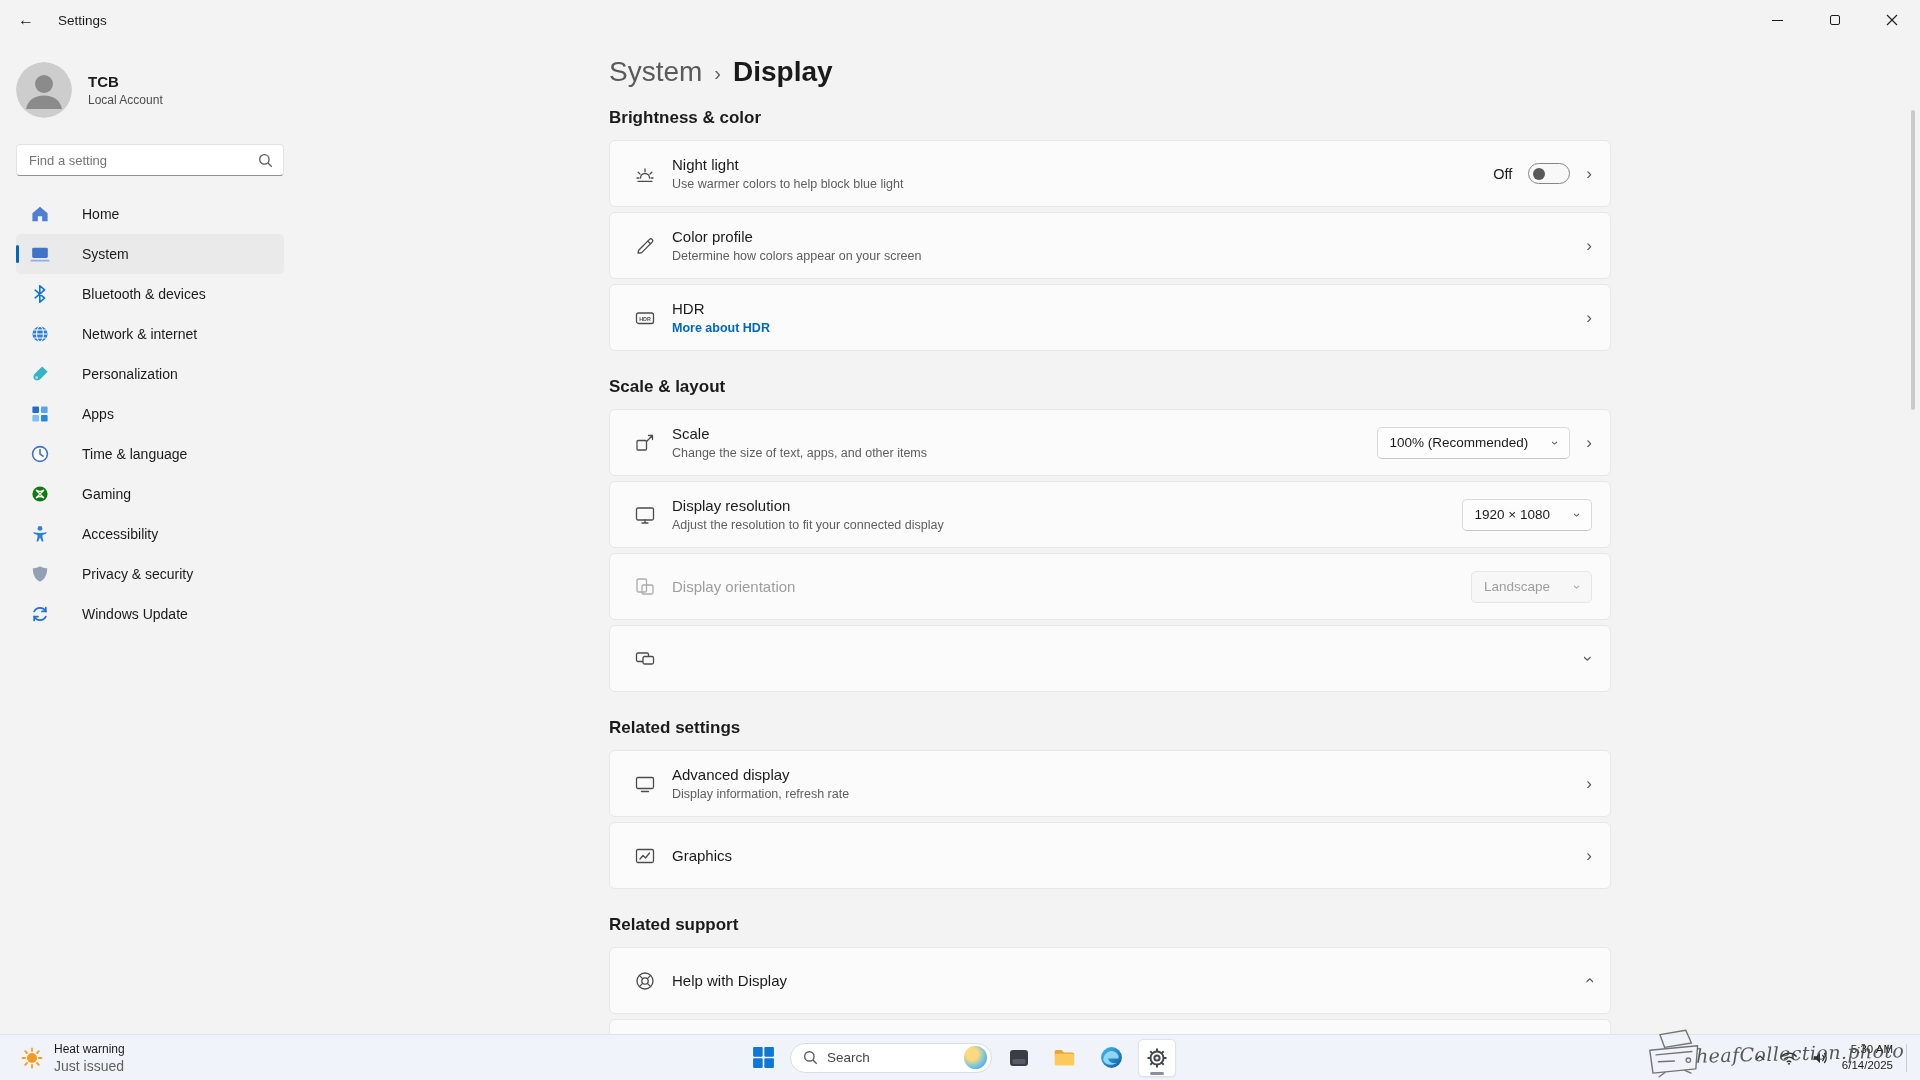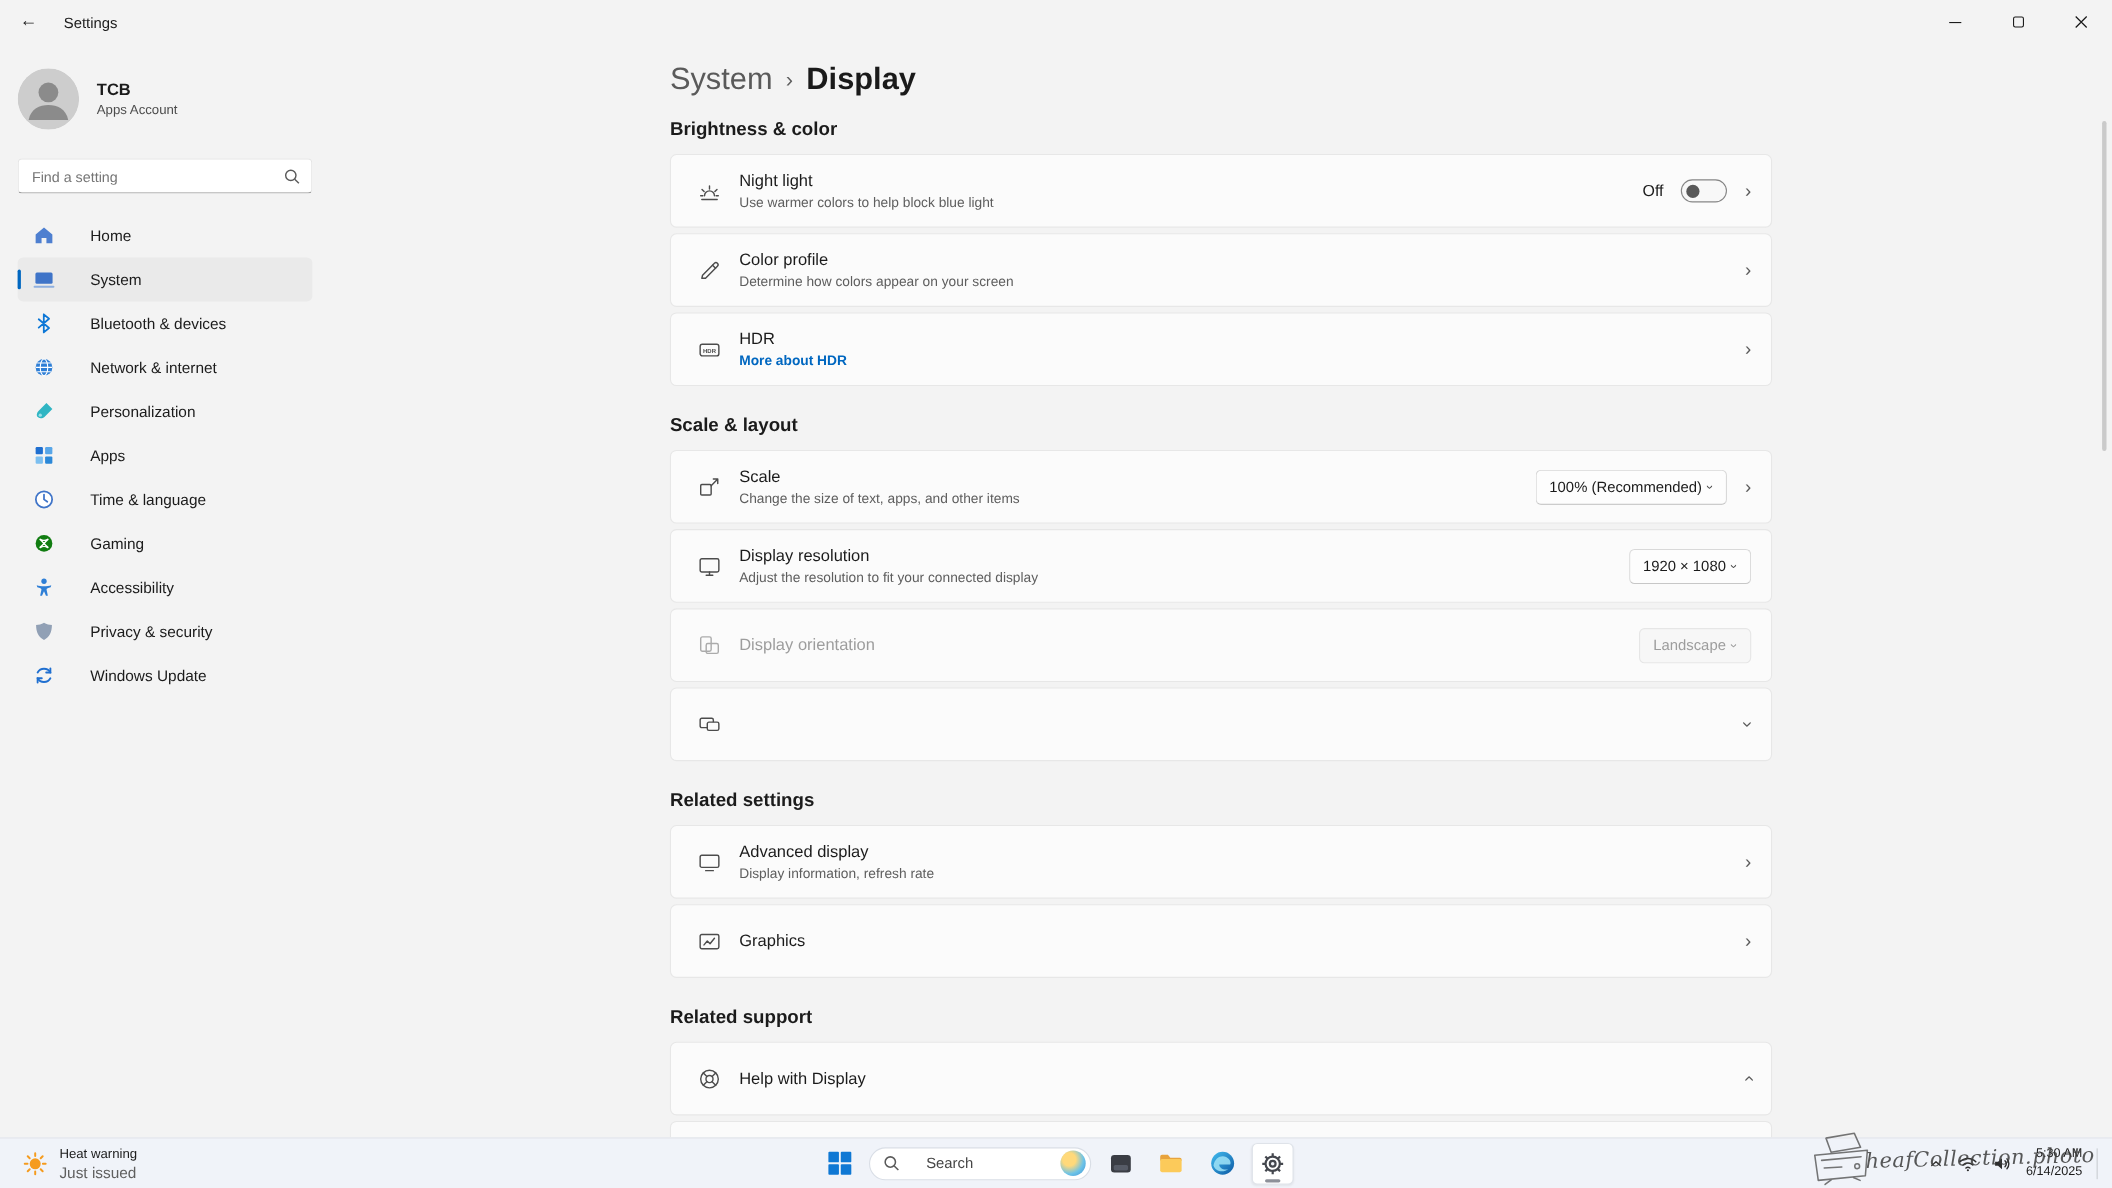--- a/index.html
+++ b/index.html
@@ -46,40 +46,40 @@
   .card-icon svg { stroke:#4c4c4c; fill:none; stroke-width:1.3; stroke-linecap:round; stroke-linejoin:round; }
   .card-text { display:flex; flex-direction:column; gap:4px; }
   .card-title { font-size:15px; }
   .card-sub { font-size:12.5px; color:#5e5e5e; }
   .card-link { font-size:12.5px; color:#0067c0; font-weight:700; }
   .card-right { margin-left:auto; display:flex; align-items:center; gap:16px; }
   .off-label { font-size:14.5px; }
   .chev { font-size:17px; color:#5a5a5a; line-height:1; }
   .chev.down { transform:rotate(90deg); }
   .chev.up { transform:rotate(-90deg); }
-  .dropdown { height:32px; display:flex; align-items:center; gap:6px; padding:0 12px; background:#fdfdfd; border:1px solid #d9d9d9; border-bottom-color:#c7c7c7; border-radius:5px; font-size:13.5px; }
+  .dropdown { height:32px; display:flex; align-items:center; gap:25px; padding:0 12px; background:#fdfdfd; border:1px solid #d9d9d9; border-bottom-color:#c7c7c7; border-radius:5px; font-size:13.5px; }
   .dd-caret { font-size:12px; color:#4a4a4a; transform:rotate(90deg); line-height:1; }
   .card.disabled .card-title { color:#9d9d9d; }
   .card.disabled .card-icon { opacity:.45; }
   .dropdown.disabled { color:#9d9d9d; background:#f7f7f7; border-color:#e6e6e6; }
   .dropdown.disabled .dd-caret { color:#9d9d9d; }
   .toggle { width:42px; height:21px; border:1px solid #868686; border-radius:12px; background:#f8f8f8; position:relative; flex:none; }
   .toggle-knob { position:absolute; left:4px; top:50%; transform:translateY(-50%); width:12px; height:12px; border-radius:50%; background:#595959; }
   .card.partial { min-height:44px; }
   .scroll-thumb { position:absolute; right:5px; top:110px; width:4px; height:300px; border-radius:2px; background:#cacaca; }
   
   .taskbar { position:absolute; left:0; right:0; bottom:0; height:46px; background:#f0f3f9; border-top:1px solid #e1e4ea; }
   .toast { position:absolute; left:12px; top:0; height:100%; display:flex; align-items:center; gap:10px; padding:0 8px; }
   .toast-title { font-size:12px; }
   .toast-sub { font-size:14px; color:#5f5f5f; margin-top:2px; }
   .tb-center { position:absolute; left:50%; top:0; height:100%; transform:translateX(-50%); display:flex; align-items:center; gap:8px; }
   .tb-btn { width:38px; height:38px; border-radius:5px; display:flex; align-items:center; justify-content:center; position:relative; flex:none; }
   .tb-btn.active { background:#ffffff; border:1px solid #dfe3e9; box-shadow:0 1px 2px rgba(0,0,0,.06); }
   .tb-btn.active::after { content:""; position:absolute; bottom:1px; left:50%; transform:translateX(-50%); width:14px; height:3px; border-radius:2px; background:#8d9099; }
-  .search-pill { height:30px; width:202px; background:#ffffff; border:1px solid #d9dee6; border-radius:16px; display:flex; align-items:center; gap:24px; padding:0 4px 0 12px; }
+  .search-pill { height:30px; width:202px; background:#ffffff; border:1px solid #d9dee6; border-radius:16px; display:flex; align-items:center; gap:9px; padding:0 4px 0 12px; }
   .search-pill-label { flex:1; font-size:13.5px; color:#464646; }
   .weather-icon { width:23px; height:23px; border-radius:50%; background:radial-gradient(circle at 35% 35%, #ffd97a 0 28%, #6cc3e8 62%, #3f8fd1 100%); }
   .tray { position:absolute; right:10px; top:0; height:100%; display:flex; align-items:center; gap:13px; }
   .clock { text-align:right; font-size:11.5px; line-height:1.35; }
   .desk-sliver { width:4px; height:28px; border-left:1px solid #c9ccd2; }
   
   .watermark { position:absolute; right:16px; bottom:0; height:54px; display:flex; align-items:flex-end; z-index:6; pointer-events:none; }
   .wm-printer { opacity:.8; transform:rotate(-3deg); }
   .wm-text { font-family:"DejaVu Serif",serif; font-style:italic; font-size:19px; color:#3c3c3c; opacity:.85; margin:0 0 16px -12px; transform:rotate(-1.5deg); letter-spacing:.4px; white-space:nowrap; }
 </style>
@@ -110,21 +110,21 @@
   <div class="user-block">
     <div class="avatar">
       <svg width="56" height="56" viewBox="0 0 56 56">
         <circle cx="28" cy="28" r="28" fill="#cdcdcd"></circle>
         <circle cx="28" cy="22" r="9" fill="#8b8b8b"></circle>
         <path d="M10 47 C12 37 20 33.5 28 33.5 C36 33.5 44 37 46 47 Z" fill="#8b8b8b"></path>
       </svg>
     </div>
     <div>
       <div class="user-name">TCB</div>
-      <div class="user-type">Apps Account</div>
+      <div class="user-type">Local Account</div>
     </div>
   </div>
 
   <div class="search-box">
     <input type="text" placeholder="Find a setting" style="">
     <svg width="15" height="15" viewBox="0 0 16 16">
       <circle cx="6.8" cy="6.8" r="5" stroke="#5a5a5a" stroke-width="1.4" fill="none"></circle>
       <path d="M10.6 10.6 L14.6 14.6" stroke="#5a5a5a" stroke-width="1.4"></path>
     </svg>
   </div>

